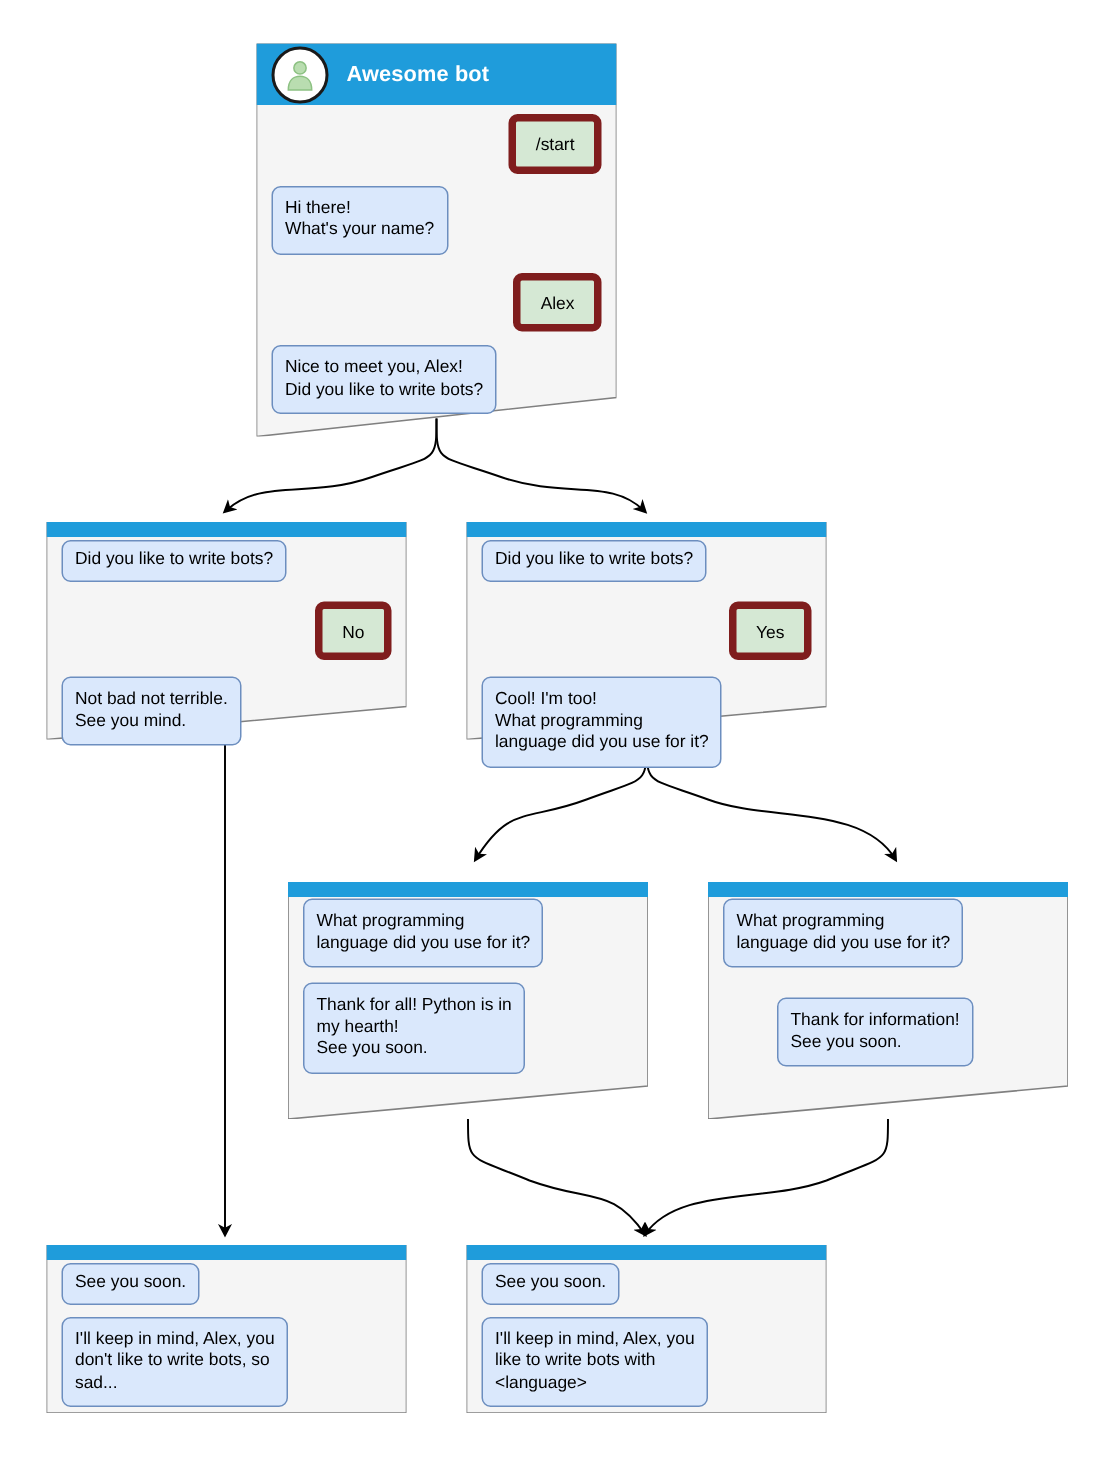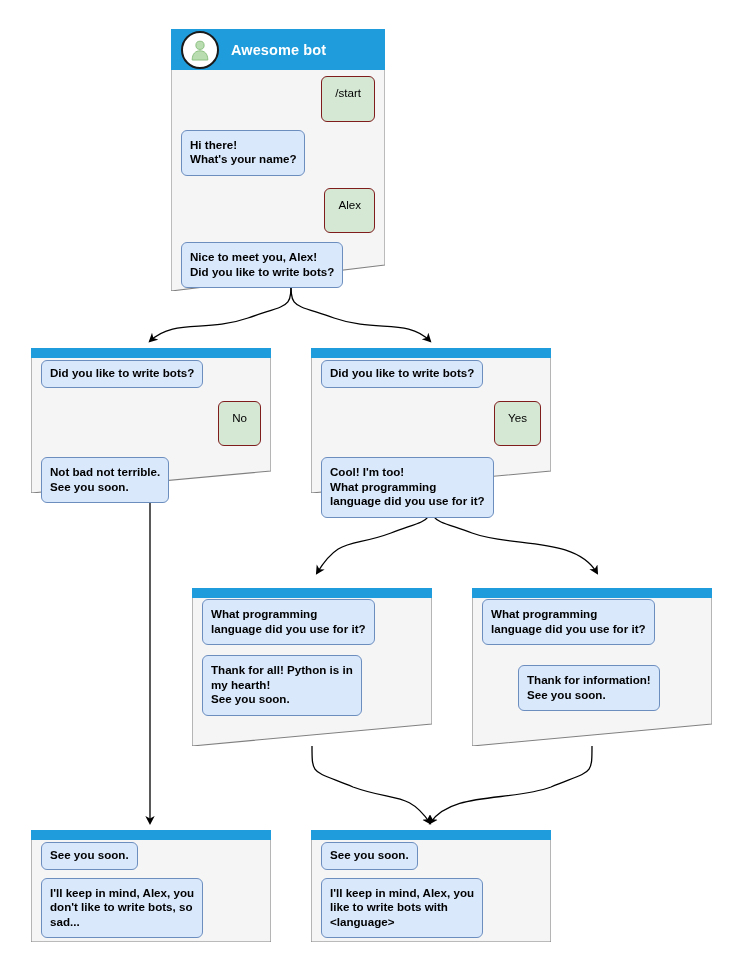--- a/index.html
+++ b/index.html
@@ -88,39 +88,39 @@
     position: absolute;
     left: 0;
     width: 100%;
     box-sizing: border-box;
     padding: 0 10px;
   }
   .msg-row {
     display: flex;
     margin-bottom: 6px;
   }
-  .msg-row.left  { justify-content: flex-start; font-weight: bold; }
+  .msg-row.left  { justify-content: flex-start; }
   .msg-row.right { justify-content: flex-end; }
   .bubble {
     border-radius: 6px;
     box-sizing: border-box;
     font-size: 11.6px;
     line-height: 14.5px;
     white-space: pre-line;
     padding: 5px 8px 6px 8px;
     max-width: 205px;
   }
   .bubble.bot {
     background: #dae8fc;
     border: 1px solid #6c8ebf;
   }
   .bubble.user {
     background: #d5e8d4;
-    border: 1px solid #7f1d1d;
-    padding: 9px 13px 20px 13px;
+    border: 5px solid #7f1d1d;
+    padding: 9px 13px 6px 13px;
     min-width: 34px;
     text-align: left;
   }
   .bubble.pad-tall { padding-top: 7px; padding-bottom: 8px; }
 </style>
 </head>
 <body>
 
 <div id="canvas">
 
@@ -137,21 +137,21 @@
     <path d="M431,494 C431,524 431,518 391,533 C351,548 340,536 317,573" fill="none" stroke="#000000" stroke-width="1.3" marker-end="url(#arrow)"></path>
     <path d="M431,494 C431,524 431,518 472,533 C512,548 575,536 597,573" fill="none" stroke="#000000" stroke-width="1.3" marker-end="url(#arrow)"></path>
 
     <path d="M150,493 L150,823" fill="none" stroke="#000000" stroke-width="1.3" marker-end="url(#arrow)"></path>
 
     <path d="M312,746 C312,776 312,770 353,787 C394,802 408,791 430,823" fill="none" stroke="#000000" stroke-width="1.3" marker-end="url(#arrow)"></path>
 
     <path d="M592,746 C592,776 592,770 551,787 C510,802 452,791 430,823" fill="none" stroke="#000000" stroke-width="1.3" marker-end="url(#arrow)"></path>
   </svg>
 
-  <div class="node" style="left:171px; top:29px; width:214px; height:262px;">
+  <div class="node" style="left:171px; top:29px; width:240px; height:262px;">
     <svg class="node-shape" viewBox="0 0 240 262" preserveAspectRatio="none">
       <polygon points="0,0 240,0 240,236 0,262" fill="#f5f5f5" stroke="#808080" stroke-width="1.1"></polygon>
       <rect x="0" y="0" width="240" height="41" fill="#1f9cdb"></rect>
     </svg>
     <div class="node-body">
       <div class="titlebar">
         <div class="avatar">
           <svg width="24" height="24" viewBox="0 0 24 24">
             <circle cx="12" cy="7.3" r="4.1" fill="#b9ddb0" stroke="#8cc182" stroke-width="1"></circle>
             <path d="M4.2,22 C4.2,15.6 7.6,12.8 12,12.8 C16.4,12.8 19.8,15.6 19.8,22 Z" fill="#b9ddb0" stroke="#8cc182" stroke-width="1"></path>
@@ -187,21 +187,21 @@
       <div class="titlebar thin"></div>
       <div class="chat" style="top:12px;">
         <div class="msg-row left">
           <div class="bubble bot">Did you like to write bots?</div>
         </div>
         <div class="msg-row right" style="margin-top:13px;">
           <div class="bubble user">No</div>
         </div>
         <div class="msg-row left" style="margin-top:11px;">
           <div class="bubble bot pad-tall">Not bad not terrible.
-See you soon.</div>
+See you mind.</div>
         </div>
       </div>
     </div>
   </div>
 
   <div class="node" style="left:311px; top:348px; width:240px; height:145px;">
     <svg class="node-shape" viewBox="0 0 240 145" preserveAspectRatio="none">
       <polygon points="0,0 240,0 240,123 0,145" fill="#f5f5f5" stroke="#808080" stroke-width="1.1"></polygon>
       <rect x="0" y="0" width="240" height="10" fill="#1f9cdb"></rect>
     </svg>

